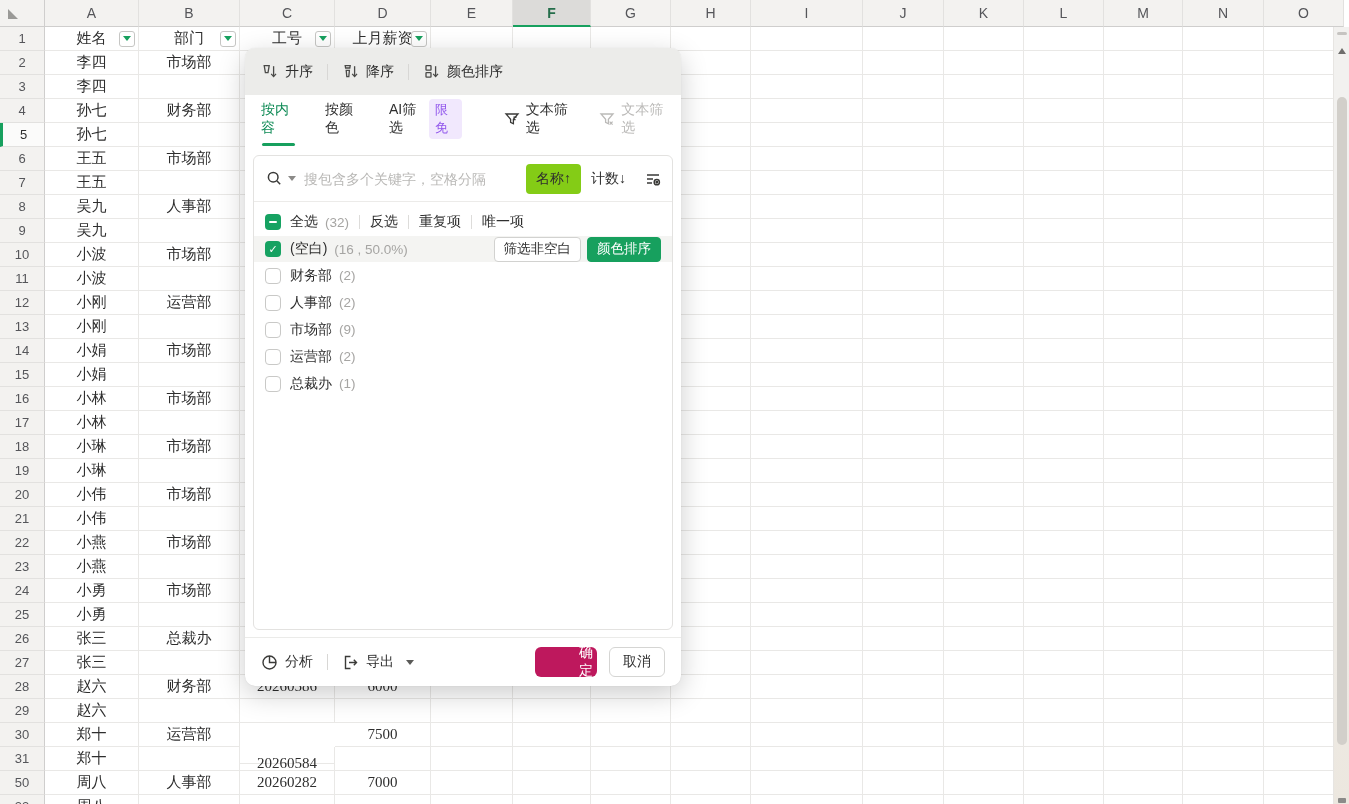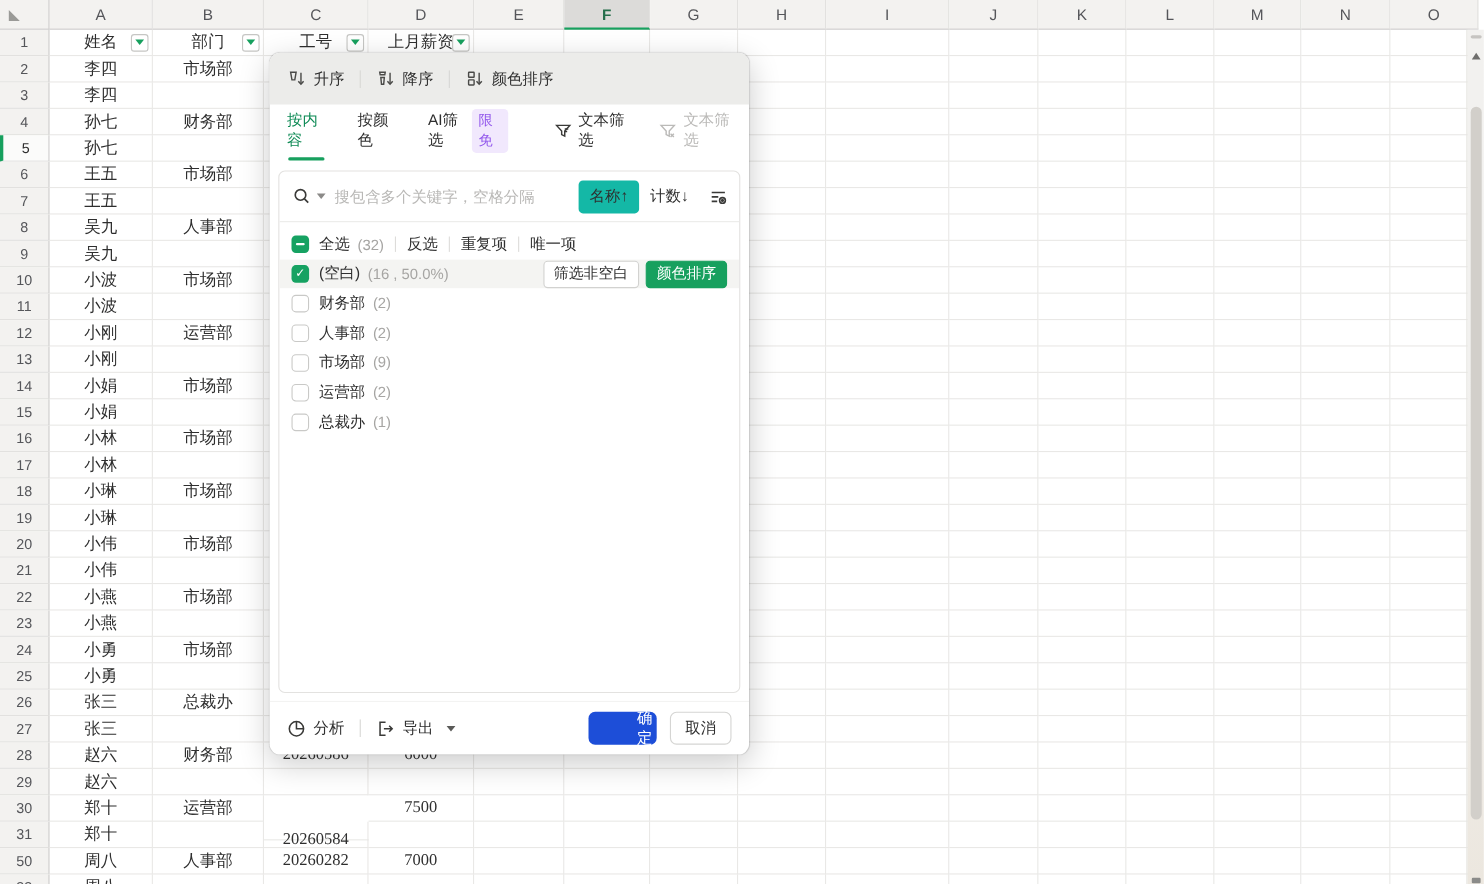--- a/index.html
+++ b/index.html
@@ -46,38 +46,38 @@
   .tab-gap{width:34px;}
   .badge{margin-left:7px;font-size:13px;color:#9257ec;background:#f1e8fd;border-radius:4px;padding:2px 6px;}
   .tab-ico{display:flex;align-items:center;gap:6px;}
   .disabled{color:#bbbab8;}
   .panel{position:absolute;left:8px;right:8px;top:107px;height:475px;border:1px solid #e3e2e0;border-radius:6px;background:#fff;overflow:hidden;}
   .search-row{height:46px;display:flex;align-items:center;padding:0 10px 0 12px;border-bottom:1px solid #ecebe9;}
   .search-chev{width:0;height:0;border-left:4px solid transparent;border-right:4px solid transparent;border-top:5px solid #8b8a88;margin:0 8px 0 5px;}
   .search-row input{flex:1;border:none;outline:none;font-size:14px;color:#333;background:transparent;min-width:0;}
   .search-row input::placeholder{color:#b9b8b6;}
   .pill{padding:6px 10px;border-radius:4px;font-size:14px;color:#2f2f2f;white-space:nowrap;cursor:default;}
-  .pill.on{background:#14b8a6;margin-left:19px;}
+  .pill.on{background:#84cc16;margin-left:19px;}
   .iconbtn{margin-left:8px;display:flex;align-items:center;cursor:default;}
   .lrow{display:flex;align-items:center;padding:0 11px;}
   .row-selectall{height:26px;margin-top:7px;}
   .row-blank{height:26px;background:#f4f4f2;margin-top:1px;}
   .opt-row{height:27px;}
   .cb{width:16px;height:16px;border-radius:4px;flex:0 0 16px;margin-right:9px;display:flex;align-items:center;justify-content:center;}
   .cb.empty{background:#fff;border:1.5px solid #c9c9c7;}
   .cb.green{background:#16a262;color:#fff;font-size:11px;line-height:1;}
   .cb.green .bar{width:8px;height:2px;background:#fff;border-radius:1px;}
   .cnt{color:#a6a5a3;margin-left:7px;font-size:13.5px;}
   .ldiv{width:1px;height:14px;background:#dddcda;margin:0 10px;}
   .mini-btn{height:25px;display:flex;align-items:center;padding:0 9px;border-radius:4px;font-size:13.5px;background:#fff;border:1px solid #d2d2d0;color:#2f2f2f;cursor:default;white-space:nowrap;}
   .mini-btn.green{background:#17a05e;border-color:#17a05e;color:#fff;}
   .dlg-footer{position:absolute;left:0;right:0;bottom:0;height:49px;border-top:1px solid #ebebe9;display:flex;align-items:center;padding:0 16px;border-radius:0 0 10px 10px;}
   .foot-item{display:flex;align-items:center;gap:7px;cursor:default;}
   .btn{height:30px;border-radius:6px;display:flex;align-items:center;justify-content:center;font-size:14px;cursor:default;}
-  .btn.primary{width:62px;background:#1d4ed8;color:#fff;margin-left:auto;padding-left:44px;}
+  .btn.primary{width:62px;background:#be185d;color:#fff;margin-left:auto;padding-left:44px;}
   .btn.plain{width:56px;background:#fff;border:1px solid #d5d5d3;color:#2f2f2f;margin-left:12px;}
   .chev{width:0;height:0;border-left:4px solid transparent;border-right:4px solid transparent;border-top:5px solid #5a5a58;margin-left:5px;}
   svg.ic{flex:0 0 auto;}
 </style>
 </head>
 <body>
 
 <div class="app">
 
   <div class="colrow" id="colHeaders">

